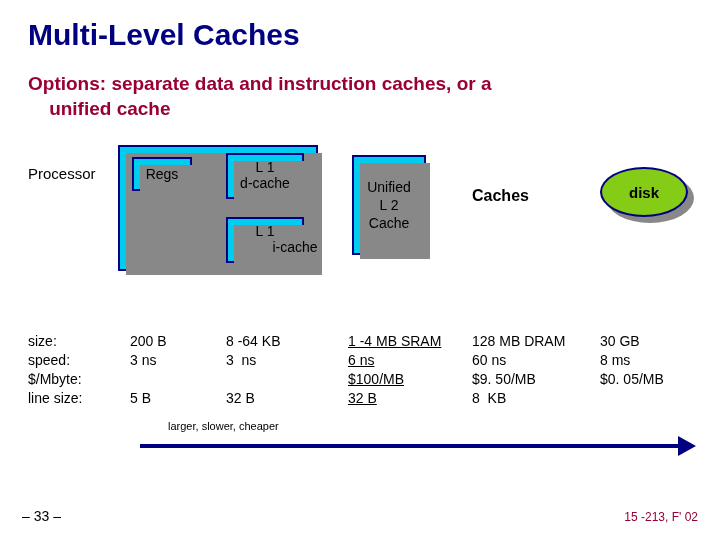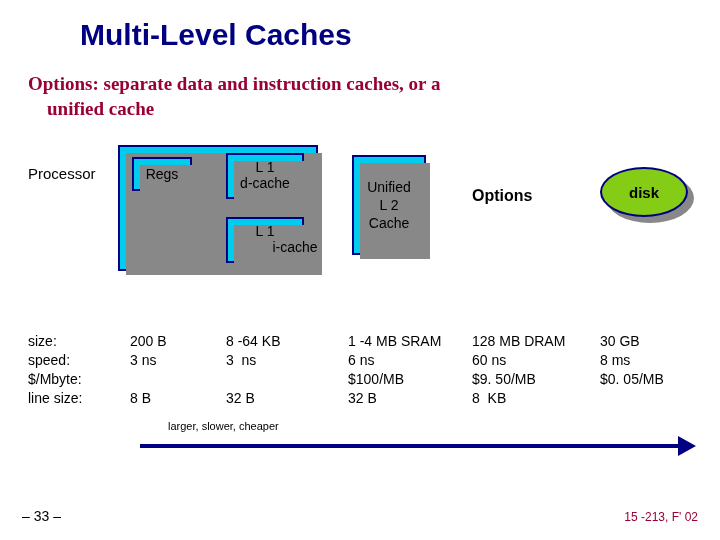--- a/index.html
+++ b/index.html
@@ -10,30 +10,28 @@
     height: 540px;
     font-family: Arial, Helvetica, sans-serif;
     background: #fff;
     color: #000;
     position: relative;
   }
   .title {
     font-size: 30px;
     font-weight: bold;
     color: #000080;
-    padding: 18px 28px 8px 40px;
-    margin-left: 40px;
+    padding: 18px 28px 8px 28px;
   }
   .subtitle {
     font-size: 19px;
     font-weight: bold;
     color: #990033;
     padding: 12px 28px 0 28px;
     line-height: 1.3;
-    font-family: Liberation Serif, serif;
   }
   .diagram {
     position: relative;
     height: 150px;
     margin: 24px 0 0 0;
   }
   .shadow-box {
     position: absolute;
     background: #00ccee;
     border: 2px solid #000080;
@@ -139,21 +137,21 @@
     line-height: 1.35;
   }
   .col {
     position: absolute;
     top: 0;
     white-space: pre;
   }
   .col0 { left: 0; }
   .col1 { left: 102px; }
   .col2 { left: 198px; }
-  .col3 { left: 320px; }
+  .col3 { left: 320px; text-decoration: underline; }
   .col4 { left: 444px; }
   .col5 { left: 572px; }
   .arrow-line {
     position: absolute;
     left: 140px;
     top: 444px;
     width: 540px;
     height: 4px;
     background: #000080;
   }
@@ -223,38 +221,38 @@
     <div class="inner-text" style="top:4px;">L 1</div>
     <div class="inner-text" style="top:20px;margin-left:30px;">i-cache</div>
   </div>
 
   <div class="shadow-box l2">
     <div class="inner-text" style="top:22px;">Unified</div>
     <div class="inner-text" style="top:40px;">L 2</div>
     <div class="inner-text" style="top:58px;">Cache</div>
   </div>
 
-  <div class="memory">Options</div>
+  <div class="memory">Caches</div>
 
   <div class="disk-ell">
     <div class="shadow"></div>
     <div class="ell">disk</div>
   </div>
 </div>
 
 <div class="table-area">
   <div class="col col0"><span>size:</span>
 <span>speed:</span>
 <span>$/Mbyte:</span>
 <span>line size:</span></div>
 
   <div class="col col1"><span>200 B</span>
 <span>3 ns</span>
 <span></span>
-<span>8 B</span></div>
+<span>5 B</span></div>
 
   <div class="col col2"><span>8 -64 KB</span>
 <span>3  ns</span>
 <span></span>
 <span>32 B</span></div>
 
   <div class="col col3"><span>1 -4 MB SRAM</span>
 <span>6 ns</span>
 <span>$100/MB</span>
 <span>32 B</span></div>

